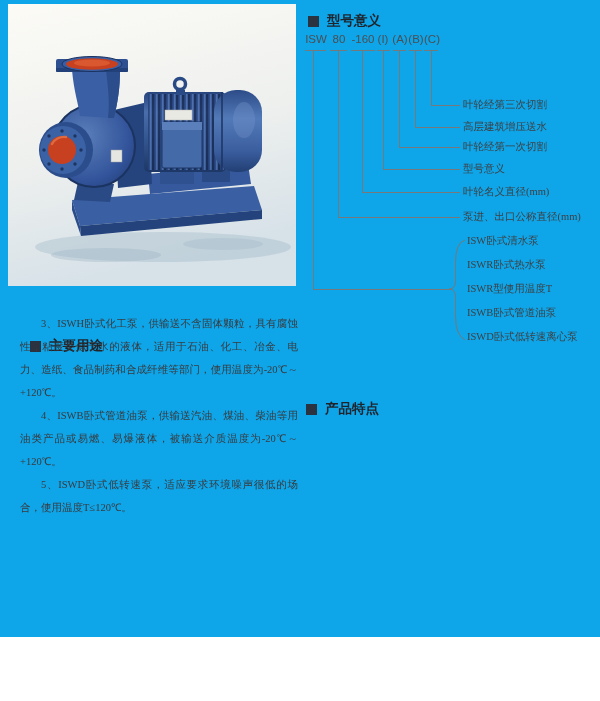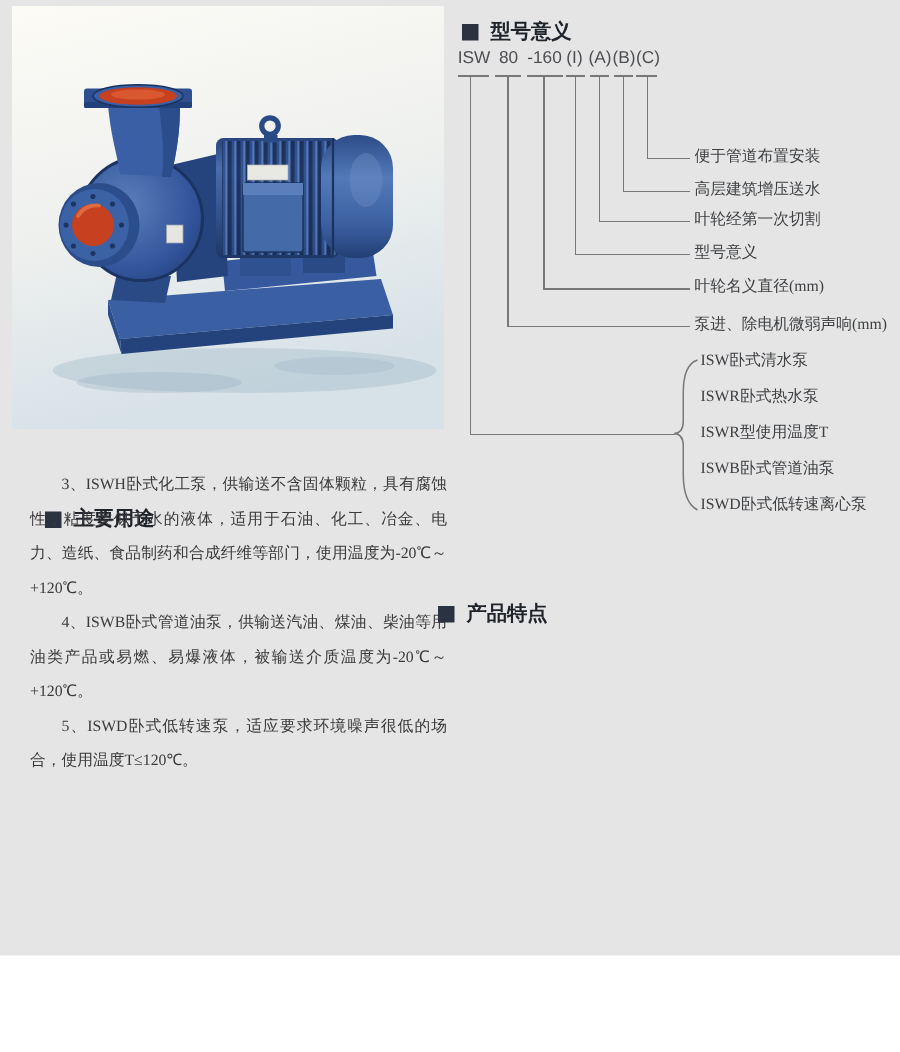--- a/index.html
+++ b/index.html
@@ -1,19 +1,19 @@
 <!DOCTYPE html>
 <html lang="zh"><head>
 <meta charset="utf-8">
 <style>
   * { margin:0; padding:0; box-sizing:border-box; }
   html,body { width:600px; height:701px; }
   .page {
     position:relative; width:600px; height:637px;
-    background:#e5e5e5; overflow:hidden;
+    background:#0ea5e9; overflow:hidden;
     font-family:"Liberation Serif", serif;
     color:#3a3a3c;
   }
   .photo { position:absolute; left:8px; top:4px; }
   .sec-header {
     position:absolute; display:flex; align-items:center; gap:8px;
     font-family:"Liberation Sans", sans-serif;
     font-weight:bold; font-size:13.5px; color:#1f232a; white-space:nowrap;
   }
   .sec-header .bullet { width:11px; height:11px; background:#2b3340; flex:0 0 auto; }
@@ -192,42 +192,42 @@
         <line x1="83" y1="169.5" x2="160" y2="169.5"></line>
         <line x1="62" y1="192.5" x2="160" y2="192.5"></line>
         <line x1="38" y1="217.5" x2="160" y2="217.5"></line>
         <line x1="13" y1="289.5" x2="150" y2="289.5"></line>
       </g>
 
       <path d="M165,240 Q155.5,243 155.5,262 L155.5,281 Q155.5,288.5 149.5,289
                Q155.5,289.5 155.5,297 L155.5,316 Q155.5,335 165,340" fill="none" stroke="#76787a" stroke-width="1"></path>
     </svg>
 
-    <div class="dlabel" style="top:98px">便于管道布置安装</div>
+    <div class="dlabel" style="top:98px">叶轮经第三次切割</div>
     <div class="dlabel" style="top:120px">高层建筑增压送水</div>
     <div class="dlabel" style="top:140px">叶轮经第一次切割</div>
     <div class="dlabel" style="top:162px">型号意义</div>
     <div class="dlabel" style="top:185px">叶轮名义直径(mm)</div>
-    <div class="dlabel" style="top:210px">泵进、除电机微弱声响(mm)</div>
+    <div class="dlabel" style="top:210px">泵进、出口公称直径(mm)</div>
 
     <div class="dseries" style="top:234px">ISW卧式清水泵</div>
     <div class="dseries" style="top:258px">ISWR卧式热水泵</div>
     <div class="dseries" style="top:282px">ISWR型使用温度T</div>
     <div class="dseries" style="top:306px">ISWB卧式管道油泵</div>
     <div class="dseries" style="top:330px">ISWD卧式低转速离心泵</div>
   </div>
 
   <div class="sec-header" style="left:30px; top:301px;margin-top:36px;">
     <span class="bullet"></span>
     <span>主要用途</span>
   </div>
   <div class="usage textcol">
     <p>3、ISWH卧式化工泵，供输送不含固体颗粒，具有腐蚀性，粘度类似于水的液体，适用于石油、化工、冶金、电力、造纸、食品制药和合成纤维等部门，使用温度为-20℃～+120℃。</p>
     <p>4、ISWB卧式管道油泵，供输送汽油、煤油、柴油等用油类产品或易燃、易爆液体，被输送介质温度为-20℃～+120℃。</p>
     <p>5、ISWD卧式低转速泵，适应要求环境噪声很低的场合，使用温度T≤120℃。</p>
   </div>
 
-  <div class="sec-header" style="left:292px; top:400px;justify-content:center;">
+  <div class="sec-header" style="left:306px; top:400px;justify-content:center;">
     <span class="bullet"></span>
     <span>产品特点</span>
   </div>
 
 </div>
 
 </body></html>

